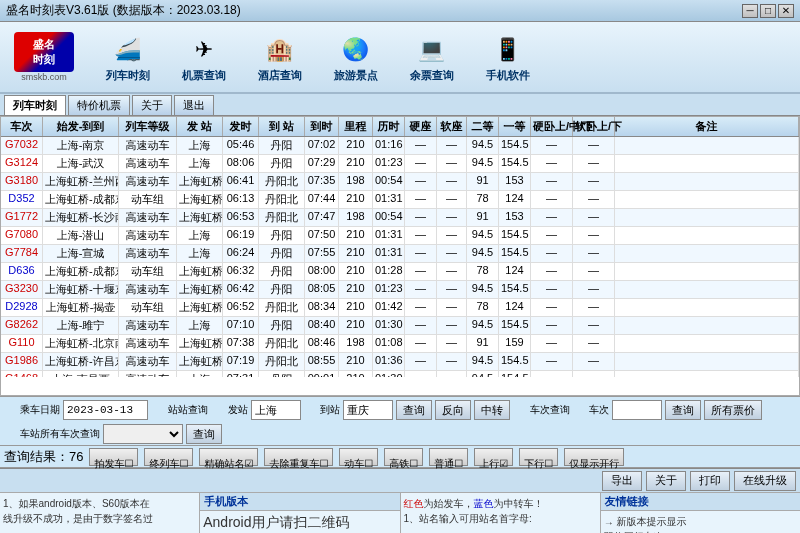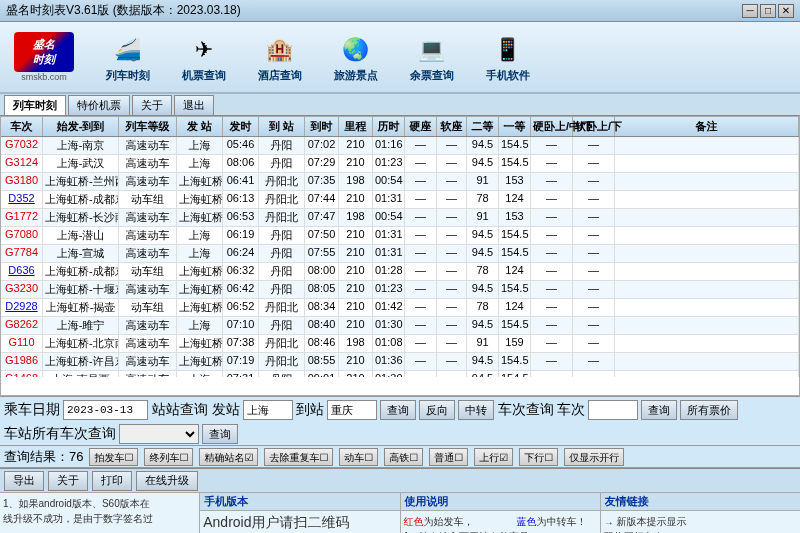--- a/index.html
+++ b/index.html
@@ -7,21 +7,21 @@
     
     
     .title-bar { background: linear-gradient(to bottom, #c8dff0, #a8c8e0); height: 22px; display: flex; align-items: center; padding: 0 6px; border-bottom: 1px solid #888; font-size: 12px; color: #000; }
     .title-bar .title-text { flex: 1; }
     .title-bar .win-btns { display: flex; gap: 2px; }
     .win-btn { width: 16px; height: 14px; border: 1px solid #666; background: linear-gradient(to bottom, #e0e0e0, #c0c0c0); font-size: 10px; display: flex; align-items: center; justify-content: center; cursor: pointer; }
     
     
     .nav-bar { background: linear-gradient(to bottom, #e8f4fc, #c8dff0); height: 72px; display: flex; align-items: center; border-bottom: 2px solid #a0b8cc; padding: 0 4px; }
     .logo-area { width: 80px; display: flex; flex-direction: column; align-items: center; margin-right: 8px; }
-    .logo-box { width: 60px; height: 40px; background: linear-gradient(135deg, #d00 40%, #00a 60%); border-radius: 4px; display: flex; align-items: center; justify-content: center; color: white; font-size: 14px; font-weight: bold; font-style: italic; }
+    .logo-box { width: 60px; height: 40px; background: linear-gradient(135deg, #d00 40%, #00a 60%); border-radius: 4px; display: flex; align-items: center; justify-content: center; color: white; font-size: 14px; font-weight: bold; }
     .logo-url { font-size: 9px; color: #555; }
     .nav-items { display: flex; gap: 4px; flex: 1; }
     .nav-item { display: flex; flex-direction: column; align-items: center; cursor: pointer; padding: 4px 8px; min-width: 72px; }
     .nav-icon { width: 40px; height: 36px; display: flex; align-items: center; justify-content: center; font-size: 22px; }
     .nav-label { font-size: 11px; color: #003366; font-weight: bold; white-space: nowrap; }
     
     
     .tab-bar { background: #c8dff0; border-bottom: 1px solid #888; display: flex; align-items: center; height: 22px; padding: 0 4px; gap: 2px; }
     .tab { padding: 2px 8px; background: linear-gradient(to bottom, #e8f4fc, #b8d0e8); border: 1px solid #888; border-bottom: none; font-size: 11px; cursor: pointer; color: #000; }
     .tab.active { background: white; font-weight: bold; }
@@ -33,48 +33,48 @@
     .table-header { display: grid; grid-template-columns: 42px 76px 58px 46px 36px 46px 34px 34px 32px 32px 30px 32px 32px 42px 42px 1fr; background: linear-gradient(to bottom, #d8ecf8, #b8d4ec); border-bottom: 1px solid #888; }
     .th { padding: 2px 2px; font-size: 11px; color: #000; border-right: 1px solid #aaa; text-align: center; white-space: nowrap; font-weight: bold; }
     
     
     .table-body { height: 240px; overflow-y: auto; }
     .table-row { display: grid; grid-template-columns: 42px 76px 58px 46px 36px 46px 34px 34px 32px 32px 30px 32px 32px 42px 42px 1fr; border-bottom: 1px solid #ddd; }
     .table-row:nth-child(odd) { background: #f0f8ff; }
     .table-row:nth-child(even) { background: white; }
     .td { padding: 1px 2px; font-size: 11px; border-right: 1px solid #ddd; text-align: center; white-space: nowrap; overflow: hidden; color: #000; }
     .td.red { color: #cc0000; }
-    .td.blue { color: #0000cc; text-decoration: underline; }
+    .td.blue { color: #0000cc; }
     
     
     .search-bar { background: #d0e8f8; border-top: 1px solid #999; border-bottom: 1px solid #999; padding: 3px 4px; display: flex; align-items: center; gap: 4px; flex-wrap: wrap; height: 50px; }
     .search-section { display: flex; align-items: center; gap: 3px; }
-    .search-label { font-size: 14px; color: #000; white-space: nowrap; }
+    .search-label { font-size: 10px; color: #000; white-space: nowrap; margin-left: 16px; }
     .search-input { height: 20px; border: 1px solid #888; background: white; font-size: 11px; padding: 1px 3px; }
     .search-btn { height: 20px; padding: 0 6px; background: linear-gradient(to bottom, #e8f0f8, #c0d0e0); border: 1px solid #888; font-size: 11px; cursor: pointer; white-space: nowrap; }
     .date-input { height: 20px; border: 1px solid #888; font-size: 11px; padding: 1px 3px; width: 80px; }
     .select-input { height: 20px; border: 1px solid #888; font-size: 11px; padding: 0 2px; }
     
     
     .results-bar { background: #d0e8f8; border-bottom: 1px solid #999; padding: 2px 4px; display: flex; align-items: center; gap: 6px; height: 22px; }
     .result-text { font-size: 13px; color: #000; }
-    .result-btn { height: 18px; padding: 2px 4px; background: linear-gradient(to bottom, #f0f0f0, #d0d0d0); border: 1px solid #888; font-size: 10px; cursor: pointer; white-space: nowrap; }
-    
-    
-    .action-bar { background: #c8dff0; border-top: 1px solid #888; padding: 2px 4px; display: flex; align-items: center; gap: 4px; height: 24px; }
+    .result-btn { height: 18px; padding: 8px 4px; background: linear-gradient(to bottom, #f0f0f0, #d0d0d0); border: 1px solid #888; font-size: 10px; cursor: pointer; white-space: nowrap; }
+    
+    
+    .action-bar { background: #c8dff0; border-top: 1px solid #888; padding: 2px 4px; display: flex; align-items: center; gap: 4px; height: 24px; justify-content: flex-end; }
     .action-btn { height: 20px; padding: 0 8px; background: linear-gradient(to bottom, #e8f0f8, #c0d0e0); border: 1px solid #888; font-size: 11px; cursor: pointer; }
     
     
     .bottom-section { display: flex; background: #e8f4fc; border-top: 1px solid #aaa; height: 130px; }
     .bottom-panel { flex: 1; border-right: 1px solid #aaa; padding: 3px; overflow: hidden; }
     .bottom-panel:last-child { border-right: none; }
     .panel-title { font-size: 11px; font-weight: bold; color: #003399; background: #c8dff0; padding: 1px 4px; margin: -3px -3px 3px -3px; border-bottom: 1px solid #aaa; }
     .panel-content { font-size: 10px; color: #333; line-height: 1.5; }
     .panel-red { color: #cc0000; }
-    .panel-blue { color: #0000cc; margin-left: 43px; }
+    .panel-blue { color: #0000cc; }
     
     
     .qr-area { display: flex; align-items: center; justify-content: center; }
     .qr-box { width: 70px; height: 70px; background: white; border: 2px solid #333; display: flex; align-items: center; justify-content: center; font-size: 8px; color: #333; }
   </style>
 </head>
 <body>
 
 <div class="title-bar">
   <span class="title-text">盛名时刻表V3.61版 (数据版本：2023.03.18)</span>
@@ -470,21 +470,20 @@
     <div class="qr-area">
       <div style="text-align:center;">
         <div class="qr-box">
           
         </div>
       </div>
     </div>
   </div>
 
   <div class="bottom-panel">
-    <div class="panel-title">使用说明</div>
     <div class="panel-content">
       <div><span class="panel-red">红色</span>为始发车，<span class="panel-blue">蓝色</span>为中转车！</div>
       <div>1、站名输入可用站名首字母:</div>
 
     </div>
   </div>
 
   <div class="bottom-panel">
     <div class="panel-title">友情链接</div>
     <div class="panel-content">

